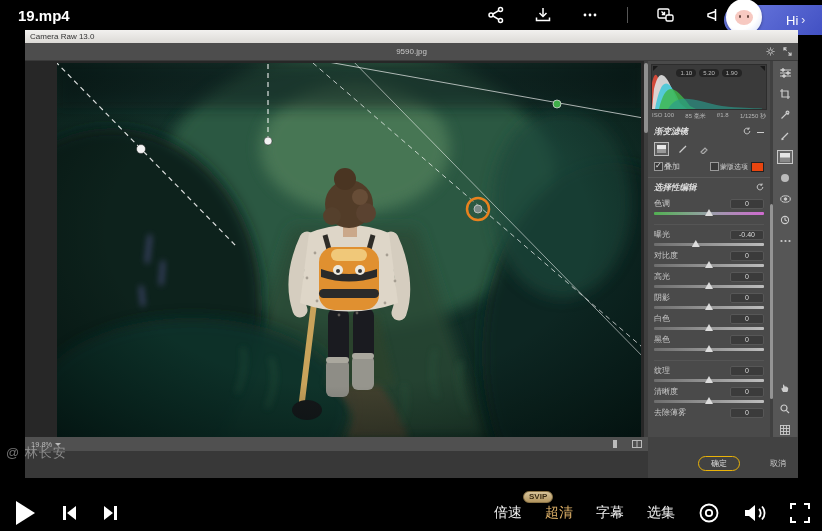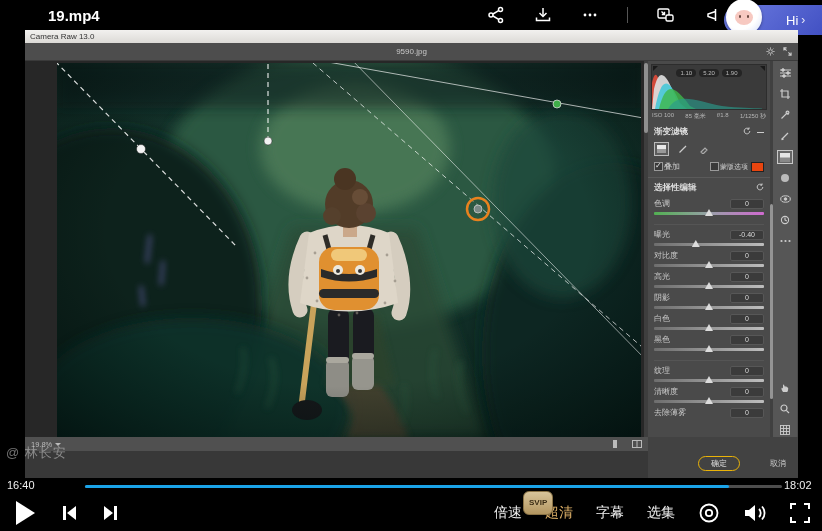--- a/index.html
+++ b/index.html
@@ -1,20 +1,20 @@
 <!DOCTYPE html>
 <html style="--accent-blue: #1aa3e8; --gold: #e0b36a; --pin-green: #3fae49; --pin-orange: #e8821e; --mask-swatch-red: #e8450f;"><head>
 <meta charset="utf-8">
 <style>
   html,body{margin:0;padding:0;background:#161616;}
   .stage{position:relative;width:822px;height:531px;background:#000;overflow:hidden;
          font-family:"Liberation Sans",sans-serif;color:#eee;}
   
   .topbar{position:absolute;top:0;left:0;width:822px;height:30px;display:flex;align-items:center;}
-  .vtitle{margin-left:48px;font-size:15px;font-weight:bold;color:#fff;text-shadow:0 1px 2px #000;}
+  .vtitle{margin-left:18px;font-size:15px;font-weight:bold;color:#fff;text-shadow:0 1px 2px #000;}
   .topicons{position:absolute;right:100px;top:0;height:30px;display:flex;align-items:center;gap:27px;}
   .ticon{width:20px;height:20px;display:flex;align-items:center;justify-content:center;cursor:pointer;}
   .tdivider{width:1px;height:16px;background:#555;}
   .avatar-pill{position:absolute;right:-14px;top:5px;width:112px;height:30px;border-radius:16px;
       background:linear-gradient(135deg,#6d7ce0,#3d4cc0);display:flex;align-items:center;}
   .avatar{position:relative;width:36px;height:36px;margin-left:2px;margin-top:-6px;border-radius:50%;
       background:radial-gradient(circle at 40% 35%,#ffffff 55%,#cfd8f5);box-shadow:0 1px 3px rgba(0,0,0,.4);}
   .avatar .face{position:absolute;left:9px;top:11px;width:18px;height:15px;border-radius:50%;background:#f7c9c1;}
   .avatar .face i{position:absolute;top:5px;width:2px;height:3px;background:#6b4a42;border-radius:1px;}
   .avatar .face i.l{left:4px}.avatar .face i.r{right:4px}
@@ -35,21 +35,21 @@
   
   .panel{width:122px;background:#4a4a4a;overflow:hidden;font-size:8px;position:relative;}
   .hist-box{margin:3px 3px 0;background:#3a3a3a;border:1px solid #2d2d2d;position:relative;height:44px;}
   .clip{position:absolute;top:1px;width:0;height:0;border-style:solid;}
   .clip.l{left:1px;border-width:5px 5px 0 0;border-color:#1a1a1a transparent transparent transparent;}
   .clip.r{right:1px;border-width:0 5px 5px 0;border-color:transparent #1a1a1a transparent transparent;}
   .pills{position:absolute;top:4px;left:0;right:0;display:flex;justify-content:center;gap:3px;}
   .pill{background:#242424;color:#bbb;font-size:6px;border-radius:5px;padding:1px 4px;line-height:1;}
   .exif{display:flex;justify-content:space-between;padding:2px 4px 1px;font-size:6px;color:#b5b5b5;}
   .sec-head{display:flex;align-items:center;margin:4px 6px 0;}
-  .sec-title{font-size:8.5px;font-weight:bold;color:#ddd;flex:1;}
+  .sec-title{font-size:8.5px;font-weight:bold;color:#ddd;flex:1;font-style:italic;}
   .reset-ic,.minus-ic{margin-left:6px;cursor:pointer;}
   .minus-ic{width:7px;height:1px;background:#ccc;}
   .gtools{display:flex;gap:6px;margin:4px 6px 0;}
   .gtool{width:13px;height:12px;display:flex;align-items:center;justify-content:center;border:1px solid transparent;cursor:pointer;}
   .gtool.sel{border-color:#bbb;background:#5c5c5c;}
   .ovl-row{display:flex;align-items:center;margin:5px 6px 0;gap:1px;}
   .cb{width:7px;height:7px;border:1px solid #999;background:#393939;display:inline-block;position:relative;flex:none;}
   .cb.checked::after{content:"✓";position:absolute;left:0px;top:-2px;font-size:8px;color:#e8e8e8;}
   .cb-label{color:#ccc;}
   .swatch{width:11px;height:8px;margin-left:2px;border:1px solid #222;}
@@ -94,21 +94,21 @@
   .ptrack{position:absolute;left:85px;top:7px;width:697px;height:3px;background:#4d4d4d;border-radius:2px;}
   .pfill{height:3px;background:var(--accent-blue,#1aa3e8);border-radius:2px;}
   
   .controls{position:absolute;left:0;top:494px;width:822px;height:37px;}
   .cleft{position:absolute;left:14px;top:0;height:37px;display:flex;align-items:center;gap:26px;}
   .cright{position:absolute;right:12px;top:0;height:37px;display:flex;align-items:center;gap:23px;}
   .ctext{font-size:14px;color:#f2f2f2;cursor:pointer;}
   .ctext.gold{color:var(--gold,#e0b36a);}
   .quality-wrap{position:relative;}
   .svip{position:absolute;left:-22px;top:-12px;background:linear-gradient(#d8c49a,#b39660);color:#3a2c14;
-        font-size:8px;font-weight:bold;border-radius:6px;padding:7px 5px;line-height:1;border:1px solid #8a7346;}
+        font-size:8px;font-weight:bold;border-radius:6px;padding:1px 5px;line-height:1;border:1px solid #8a7346;}
   .cicon{cursor:pointer;display:flex;align-items:center;justify-content:center;}
 </style>
 </head>
 <body>
 
 <div class="stage">
 
   <div class="topbar">
     <div class="vtitle">19.mp4</div>
     <div class="topicons">
@@ -546,27 +546,20 @@
       </div>
       <div class="ab-right">
         <span class="btn-ok">确定</span>
         <span class="btn-cancel">取消</span>
       </div>
     </div>
   </div>
 
   <div class="watermark">@ 林长安</div>
 
-  <div class="progress-row">
-    <span class="time left">16:40</span>
-    <div class="ptrack">
-      <div class="pfill" style="width: 92.4%;"></div>
-    </div>
-    <span class="time right">18:02</span>
-  </div>
 
   <div class="controls">
     <div class="cleft">
       <span class="cicon">
         <svg width="22" height="26" viewBox="0 0 22 26" fill="#fff">
             <path d="M2 1 L21 13 L2 25 Z"></path>
           </svg>
       </span>
       <span class="cicon">
         <svg width="15" height="16" viewBox="0 0 15 16" fill="#fff">

